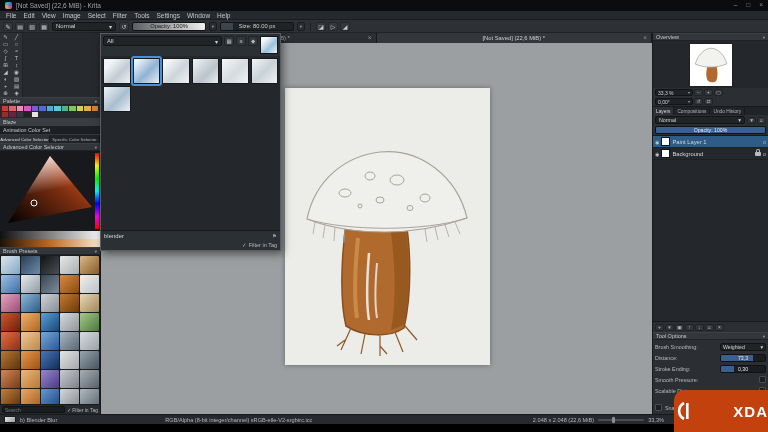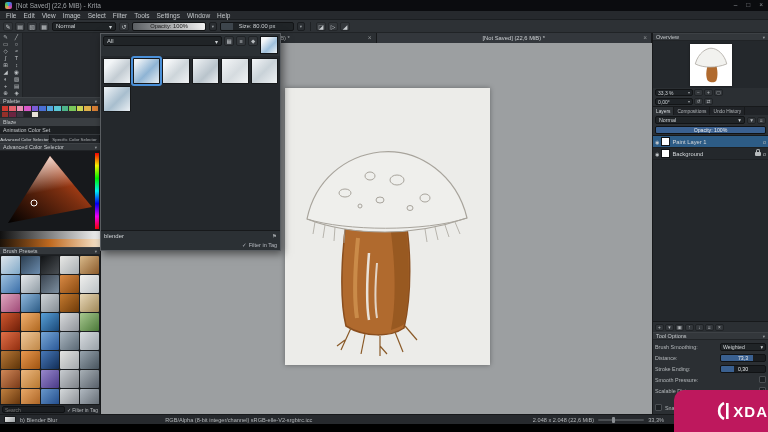--- a/index.html
+++ b/index.html
@@ -95,21 +95,21 @@
 .cb{width:7px;height:7px;background:#1c2023;border:1px solid #4a4e52;border-radius:1px;font-size:5px;display:flex;align-items:center;justify-content:center;color:#dfe3e5}
 .snap-row{display:flex;align-items:center;gap:3px;margin-top:6px;height:9px}
 
 .statusbar{position:absolute;left:0;right:0;bottom:8px;height:10px;background:#26292d;border-top:1px solid #17191b;display:flex;align-items:center;padding:0 4px;gap:4px;font-size:5.6px;color:#b2b6b9;z-index:3;white-space:nowrap}
 .sb-brushchip{width:12px;height:7px;background:linear-gradient(135deg,#e8e8e8,#9aa0a4);border:1px solid #17191b;border-radius:1px;flex:0 0 12px}
 .sb-profile{margin-left:104px}
 .sb-right{margin-left:auto;display:flex;align-items:center;gap:4px;margin-right:100px}
 .sb-slidertrack{width:46px;height:2px;background:#4a4e52;border-radius:1px;position:relative}
 .sb-sliderhandle{position:absolute;left:30%;top:-2px;width:3px;height:6px;background:#8a8e92;border-radius:1px}
 .bottom-strip{position:absolute;left:0;right:0;bottom:0;height:8px;background:#000;z-index:4}
-.xda-box{position:absolute;right:0;bottom:0;width:94px;height:42px;background:#be185d;border-top-left-radius:10px;display:flex;align-items:center;justify-content:flex-end;gap:3px;z-index:60}
+.xda-box{position:absolute;right:0;bottom:0;width:94px;height:42px;background:#c2410c;border-top-left-radius:10px;display:flex;align-items:center;justify-content:space-between;gap:3px;z-index:60}
 .xda-text{color:#fff;font-size:15px;font-weight:bold;letter-spacing:1px}
 
 .popup{position:absolute;left:100px;top:33px;width:181px;height:218px;background:#2b3034;border:1px solid #595d61;box-shadow:2px 3px 8px rgba(0,0,0,.5);z-index:50;display:flex;flex-direction:column}
 .pp-top{display:flex;align-items:flex-start;gap:2px;padding:2px;flex:0 0 auto}
 .pp-select{flex:1;height:10px;background:#202427;border:1px solid #121416;border-radius:2px;display:flex;align-items:center;justify-content:space-between;padding:0 3px;font-size:6px;color:#cdd1d4}
 .pp-icon{width:10px;height:10px;background:#33373b;border:1px solid #202326;border-radius:2px;display:flex;align-items:center;justify-content:center;font-size:5.5px;color:#b6babd}
 .pp-preview{width:18px;height:18px;background:linear-gradient(135deg,#f4f6f8 20%,#9fc0dc 60%,#eef2f5);border:1px solid #121416}
 .pp-grid{flex:1;display:grid;grid-template-columns:repeat(6,1fr);grid-auto-rows:26px;gap:2px;padding:2px;align-content:start;background:#24282c;overflow:hidden}
 .pp-cell{background:#2f3337;border:1px solid #17191b;border-radius:1px}
 .pp-grid .pp-cell:nth-child(2){outline:2px solid #4a90d9}

